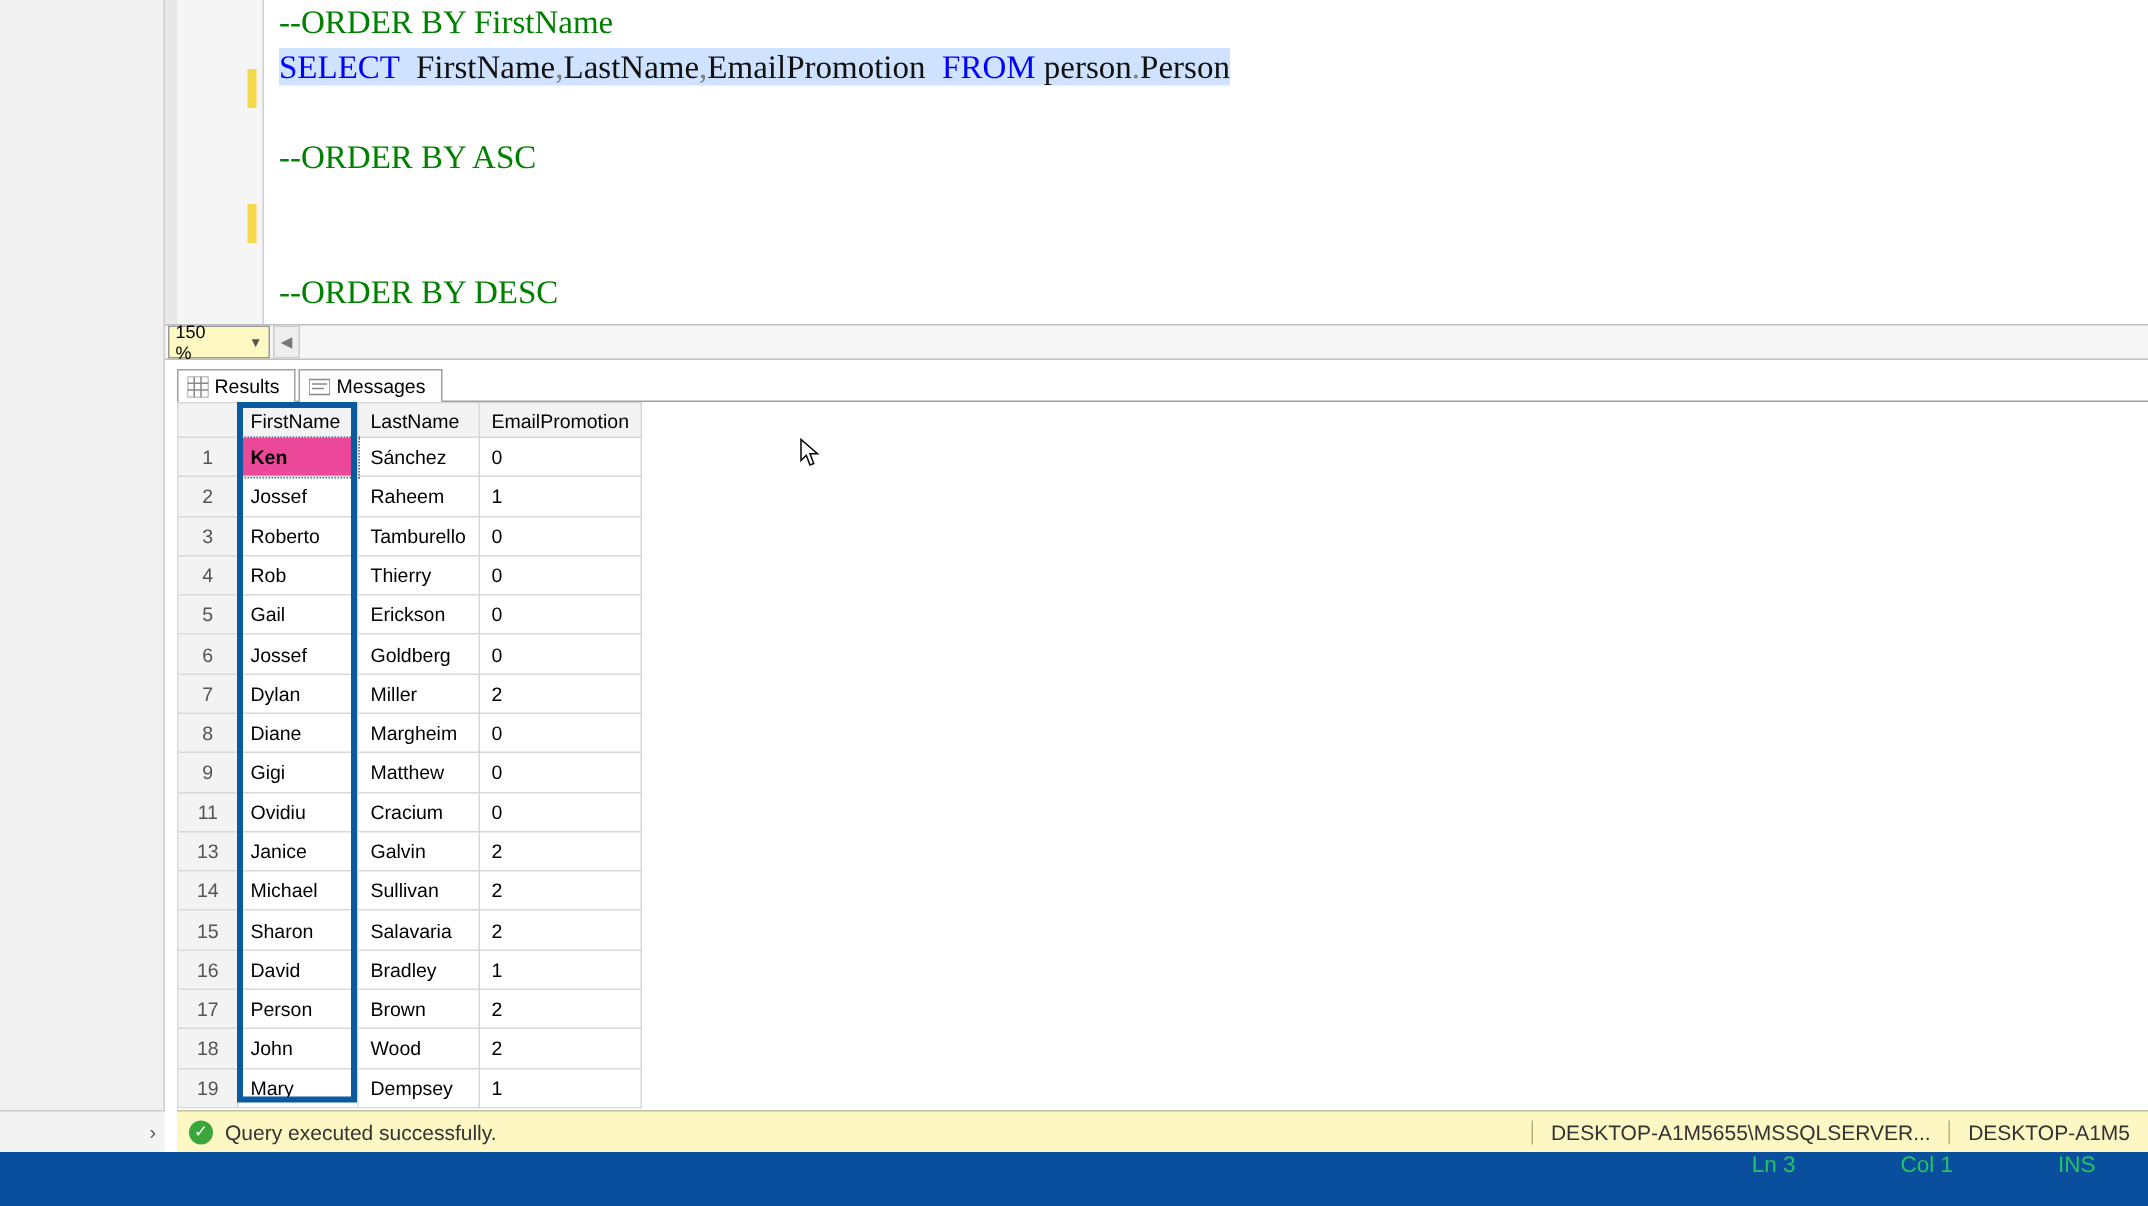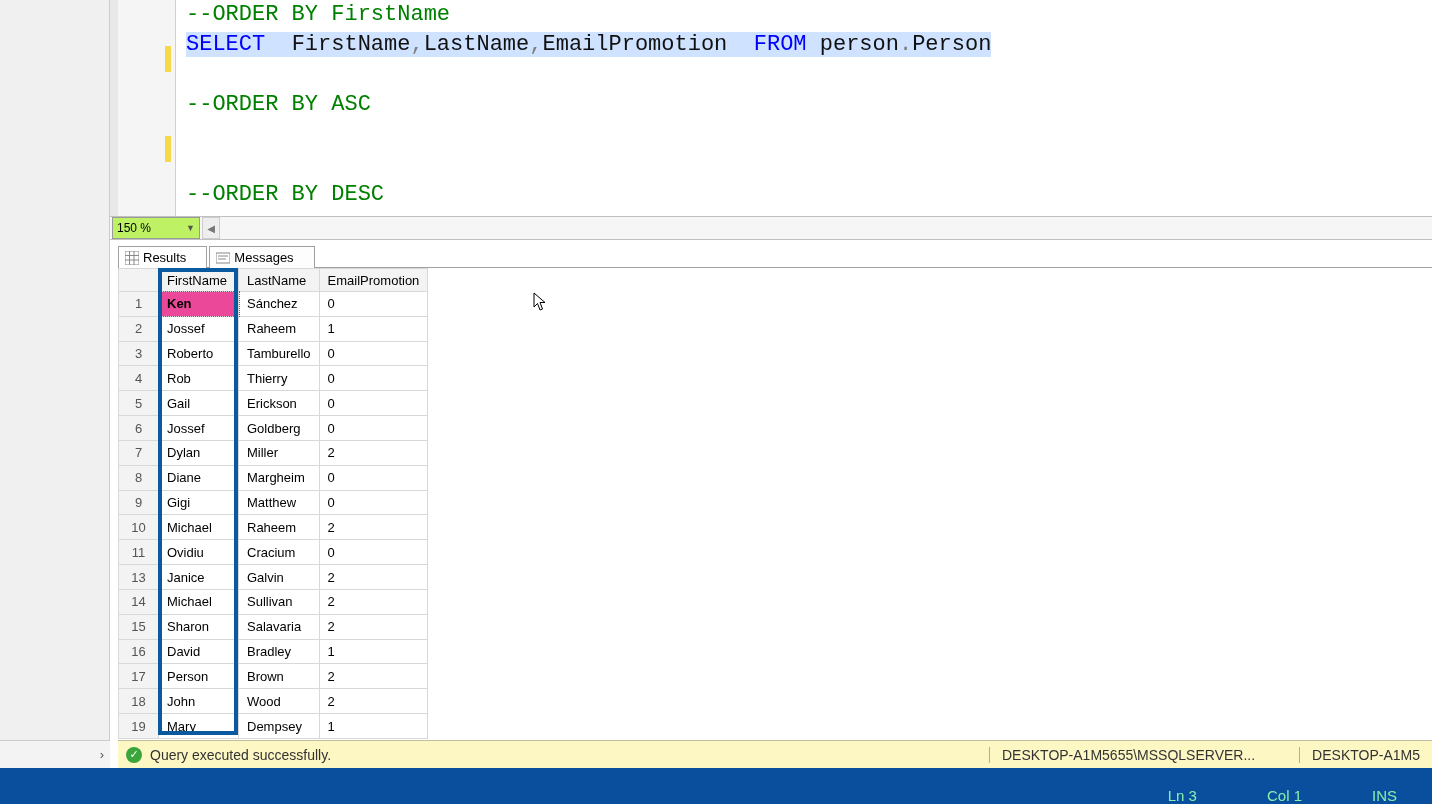--- a/index.html
+++ b/index.html
@@ -41,21 +41,21 @@
 .gutter-mark {
   position: absolute;
   right: 4px;
   width: 6px;
   height: 26px;
   background: #f5d94a;
 }
 .editor-body {
   flex: 1;
   padding-left: 10px;
-  font-family: Liberation Mono, monospace;
+  font-family: Liberation Serif, serif;
   font-size: 22px;
   line-height: 30px;
   color: #333;
   white-space: pre;
   overflow: hidden;
 }
 .sql-comment { color: #008000; }
 .sql-keyword { color: #0000ff; }
 .sql-text { color: #111; }
 .sql-grey { color: #808080; }
@@ -67,24 +67,24 @@
   left: 110px; top: 216px;
   right: 0;
   height: 24px;
   border-top: 1px solid #c0c0c0;
   border-bottom: 1px solid #c0c0c0;
   background: #f6f6f6;
   display: flex;
   align-items: center;
 }
 .zoom-select {
-  width: 88px;
+  width: 68px;
   height: 22px;
   border: 1px solid #999;
-  background: #bef264;
+  background: #fef9c3;
   display: flex;
   align-items: center;
   justify-content: space-between;
   padding: 0 4px;
   font-size: 12px;
   margin-left: 2px;
   gap: 16px;
 }
 .zoom-select .caret { font-size: 9px; color: #555; }
 .hscroll-btn {
@@ -100,21 +100,21 @@
   left: 118px; top: 240px;
   right: 0;
   height: 28px;
   display: flex;
   align-items: flex-end;
   border-bottom: 1px solid #a0a0a0;
 }
 .tab {
   display: flex;
   align-items: center;
-  padding: 3px 20px 3px 6px;
+  padding: 3px 10px 3px 6px;
   border: 1px solid #a0a0a0;
   border-bottom: none;
   background: #fdfdfd;
   margin-right: 2px;
   font-size: 13px;
   position: relative;
   top: 1px;
   text-align: right;
 }
 .tab.active { background: #fff; }
@@ -192,30 +192,29 @@
   margin: 0 8px;
 }
 .status-right {
   margin-left: auto;
   display: flex;
 }
 .status-seg {
   border-left: 1px solid #b8b080;
   padding: 0 12px;
   white-space: nowrap;
-  margin-left: 32px;
 }
 .bottom-blue {
   position: absolute;
   left: 0; right: 0; bottom: 0;
   height: 36px;
   background: #0a4f9e;
-  color: #86efac;
-  display: flex;
-  align-items: flex-end;
+  color: #22c55e;
+  display: flex;
+  align-items: flex-start;
   font-size: 15px;
 }
 .bottom-blue .blue-item { padding: 0 35px; }
 .bottom-blue .spacer { flex: 1; }
 .left-bottom-arrow {
   position: absolute;
   left: 0; bottom: 36px;
   width: 110px; height: 28px;
   background: #f3f3f3;
   border-top: 1px solid #ccc;
@@ -336,26 +335,20 @@
           <td>Margheim</td>
           <td>0</td>
         </tr>
         <tr>
           <td class="rownum">9</td>
           <td>Gigi</td>
           <td>Matthew</td>
           <td>0</td>
         </tr>
         <tr>
-          <td class="rownum">10</td>
-          <td>Michael</td>
-          <td>Raheem</td>
-          <td>2</td>
-        </tr>
-        <tr>
           <td class="rownum">11</td>
           <td>Ovidiu</td>
           <td>Cracium</td>
           <td>0</td>
         </tr>
         <tr>
           <td class="rownum">13</td>
           <td>Janice</td>
           <td>Galvin</td>
           <td>2</td>

